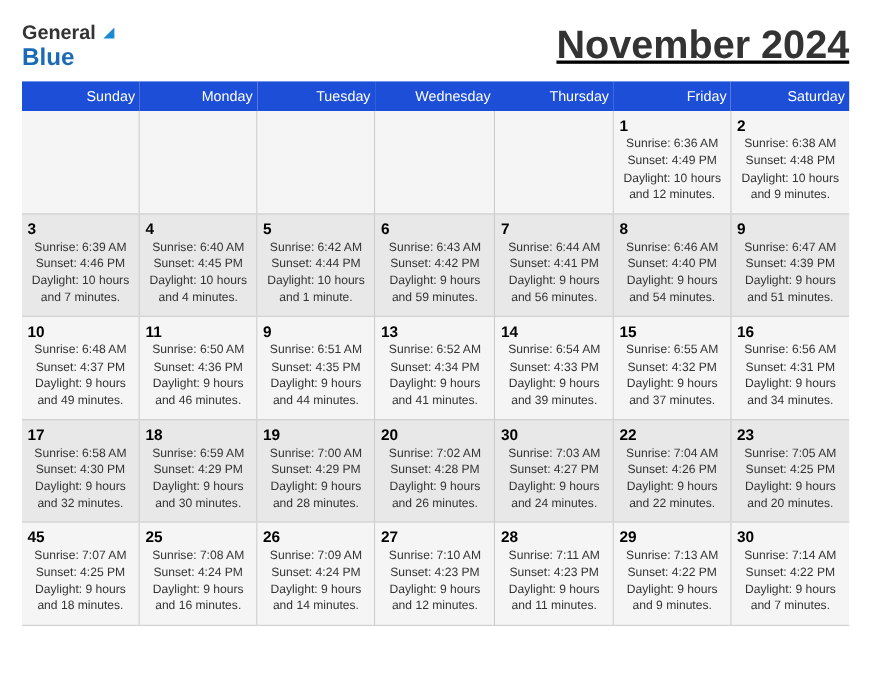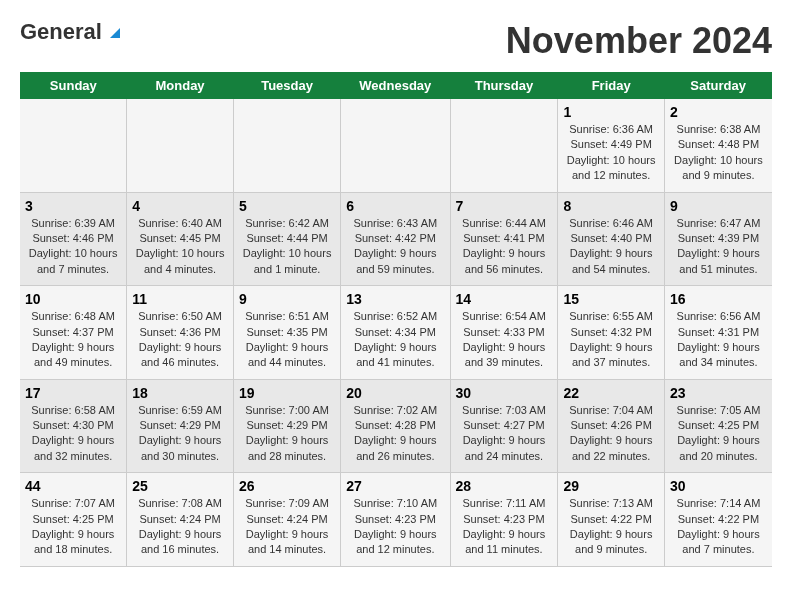--- a/index.html
+++ b/index.html
@@ -20,42 +20,43 @@
       display: flex;
       flex-direction: column;
       align-items: flex-start;
     }
     .logo-wrapper {
       display: flex;
       align-items: center;
     }
     .title-section {
       text-align: left;
+      text-decoration: underline;
     }
     .month-title {
       font-size: 36px;
       font-weight: bold;
       color: #333;
     }
     .subtitle {
       font-size: 16px;
       color: #555;
     }
     table {
       width: 100%;
       border-collapse: collapse;
       font-size: 11px;
     }
     thead tr th {
-      background-color: #15803d;
+      background-color: #1d4ed8;
       color: #fff;
       padding: 6px 4px;
-      text-align: center;
+      text-align: right;
       font-size: 13px;
-      font-weight: bold;
+      font-weight: normal;
     }
     tbody tr {
       border-bottom: 1px solid #ccc;
     }
     tbody tr:nth-child(odd) {
       background: #f5f5f5;
     }
     tbody tr:nth-child(even) {
       background: #e8e8e8;
     }
@@ -79,24 +80,25 @@
       text-align: center;
     }
   </style>
 </head>
 <body>
 
 <div class="header">
   <div class="logo">
     <div class="logo-wrapper">
       <div>
-        <div style="font-size:22px;font-weight:bold;color:#333;line-height:1.1;">
+        <div style="font-size:18px;font-weight:bold;color:#333;line-height:1.1;">
           <span style="color:#333;">General</span>
           <span style="display:inline-block;width:0;height:0;border-left:10px solid transparent;border-bottom:10px solid #1a8ad4;margin-left:2px;vertical-align:middle;"></span>
         </div>
+        <div style="font-size:22px;font-weight:bold;color:#1a6bb5;line-height:1.1;">Blue</div>
       </div>
     </div>
   </div>
   <div class="title-section">
     <div class="month-title">November 2024</div>
   </div>
 </div>
 
 <table>
   <thead>
@@ -211,21 +213,21 @@
           <span class="day-num">22</span>
           <div class="day-info">Sunrise: 7:04 AM<br>Sunset: 4:26 PM<br>Daylight: 9 hours and 22 minutes.</div>
         </td>
         <td>
           <span class="day-num">23</span>
           <div class="day-info">Sunrise: 7:05 AM<br>Sunset: 4:25 PM<br>Daylight: 9 hours and 20 minutes.</div>
         </td>
       </tr>
       <tr>
         <td>
-          <span class="day-num">44</span>
+          <span class="day-num">45</span>
           <div class="day-info">Sunrise: 7:07 AM<br>Sunset: 4:25 PM<br>Daylight: 9 hours and 18 minutes.</div>
         </td>
         <td>
           <span class="day-num">25</span>
           <div class="day-info">Sunrise: 7:08 AM<br>Sunset: 4:24 PM<br>Daylight: 9 hours and 16 minutes.</div>
         </td>
         <td>
           <span class="day-num">26</span>
           <div class="day-info">Sunrise: 7:09 AM<br>Sunset: 4:24 PM<br>Daylight: 9 hours and 14 minutes.</div>
         </td>

